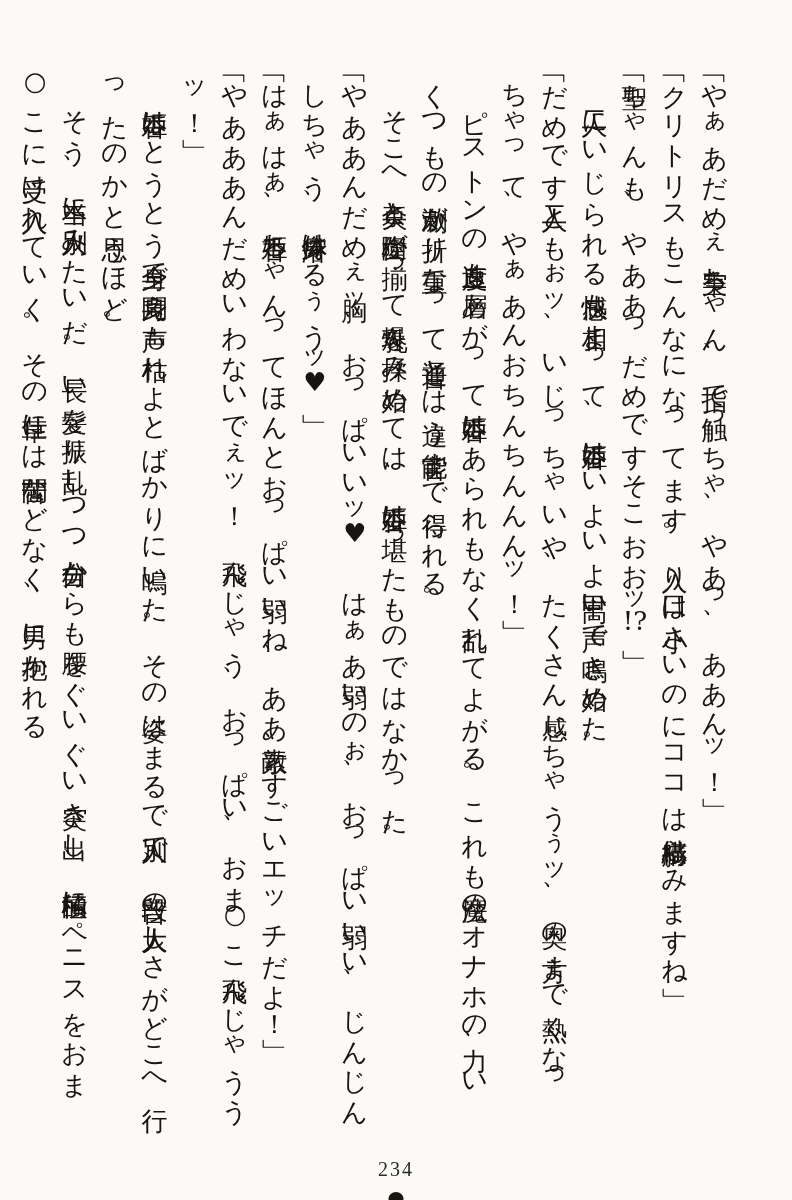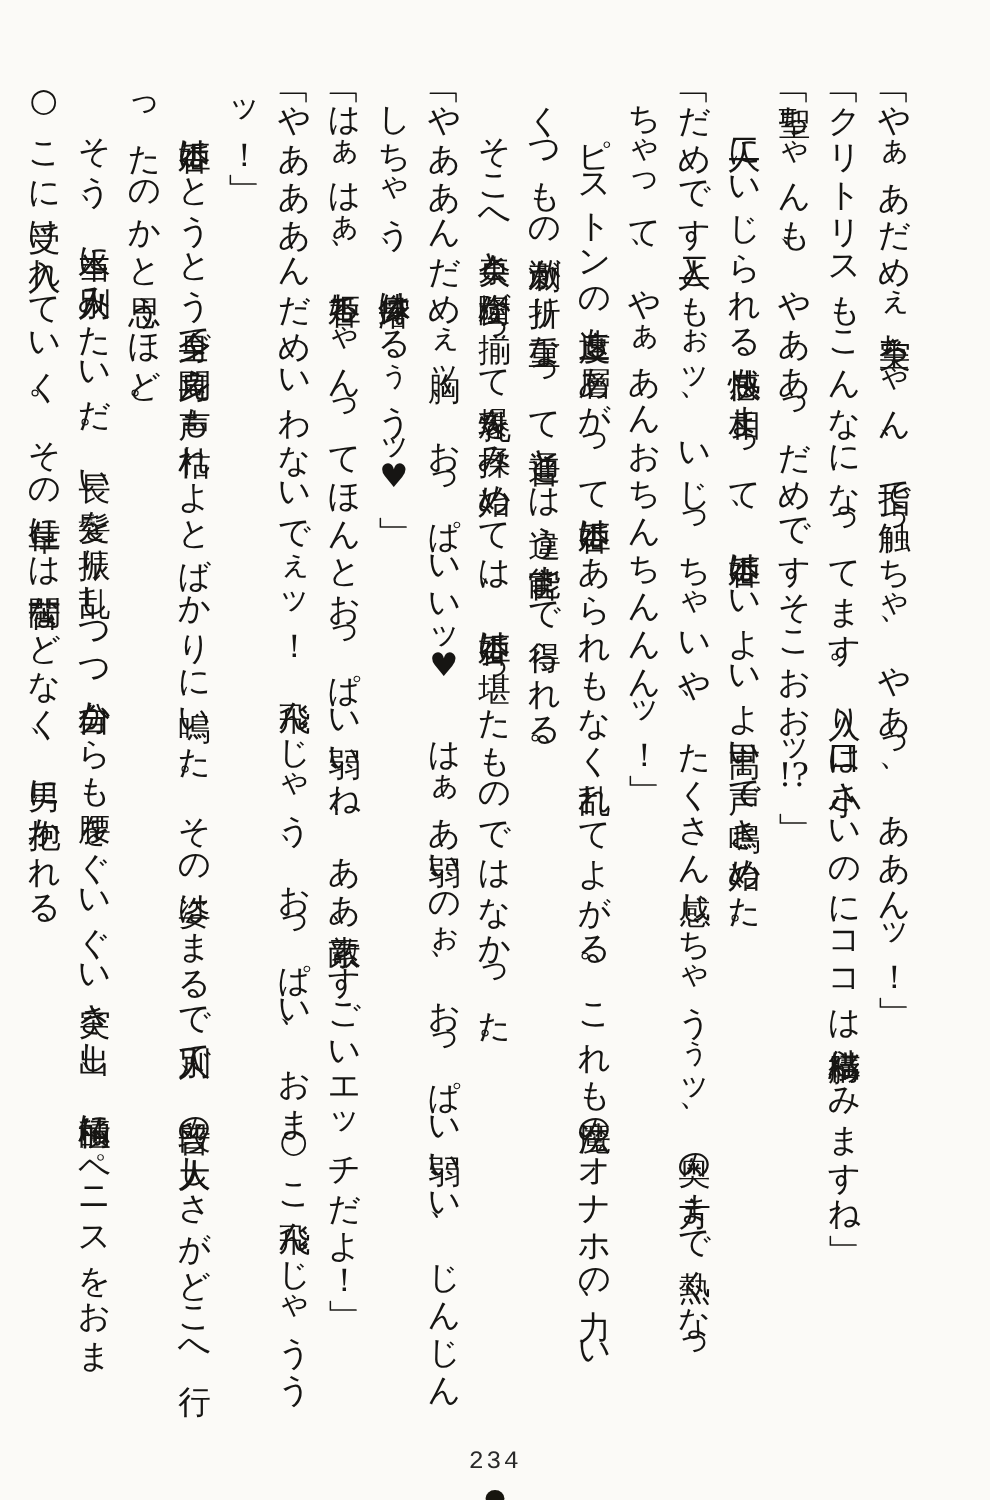--- a/index.html
+++ b/index.html
@@ -43,21 +43,21 @@
   .tcy {
     text-combine-upright: all;
     -webkit-text-combine: horizontal;
   }
   .page-number {
     position: absolute;
     top: 1158px;
     left: 0;
     width: 100%;
     text-align: center;
-    font-family: Liberation Mono, monospace;
+    font-family: Liberation Serif, serif;
     font-size: 20px;
     letter-spacing: 2px;
     color: #2a2a2a;
   }
   .bottom-dot {
     position: absolute;
     top: 1192px;
     left: 50%;
     transform: translateX(-50%);
     width: 15px;

